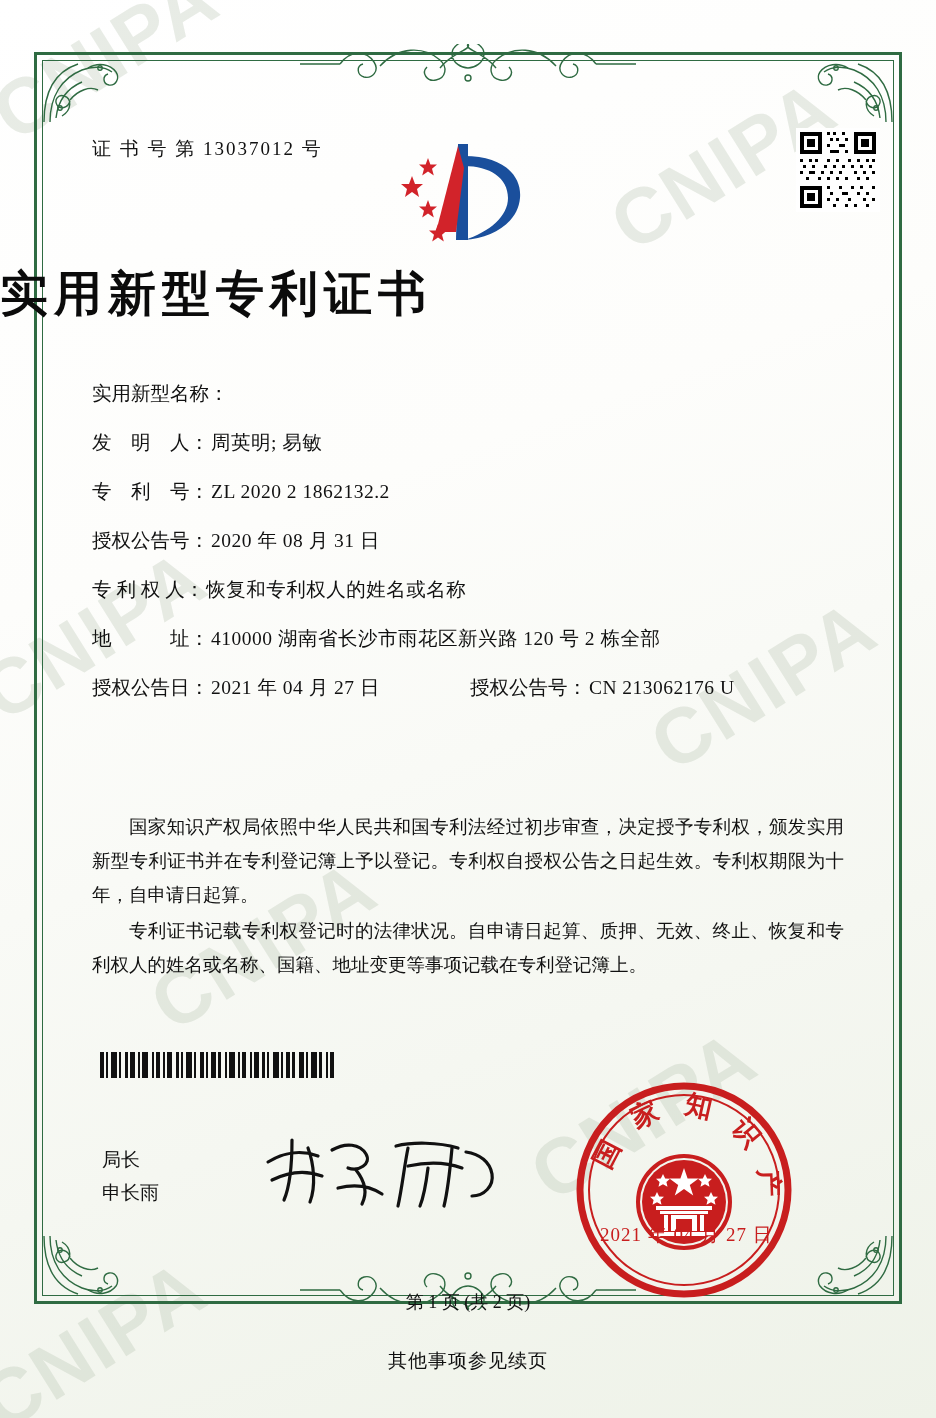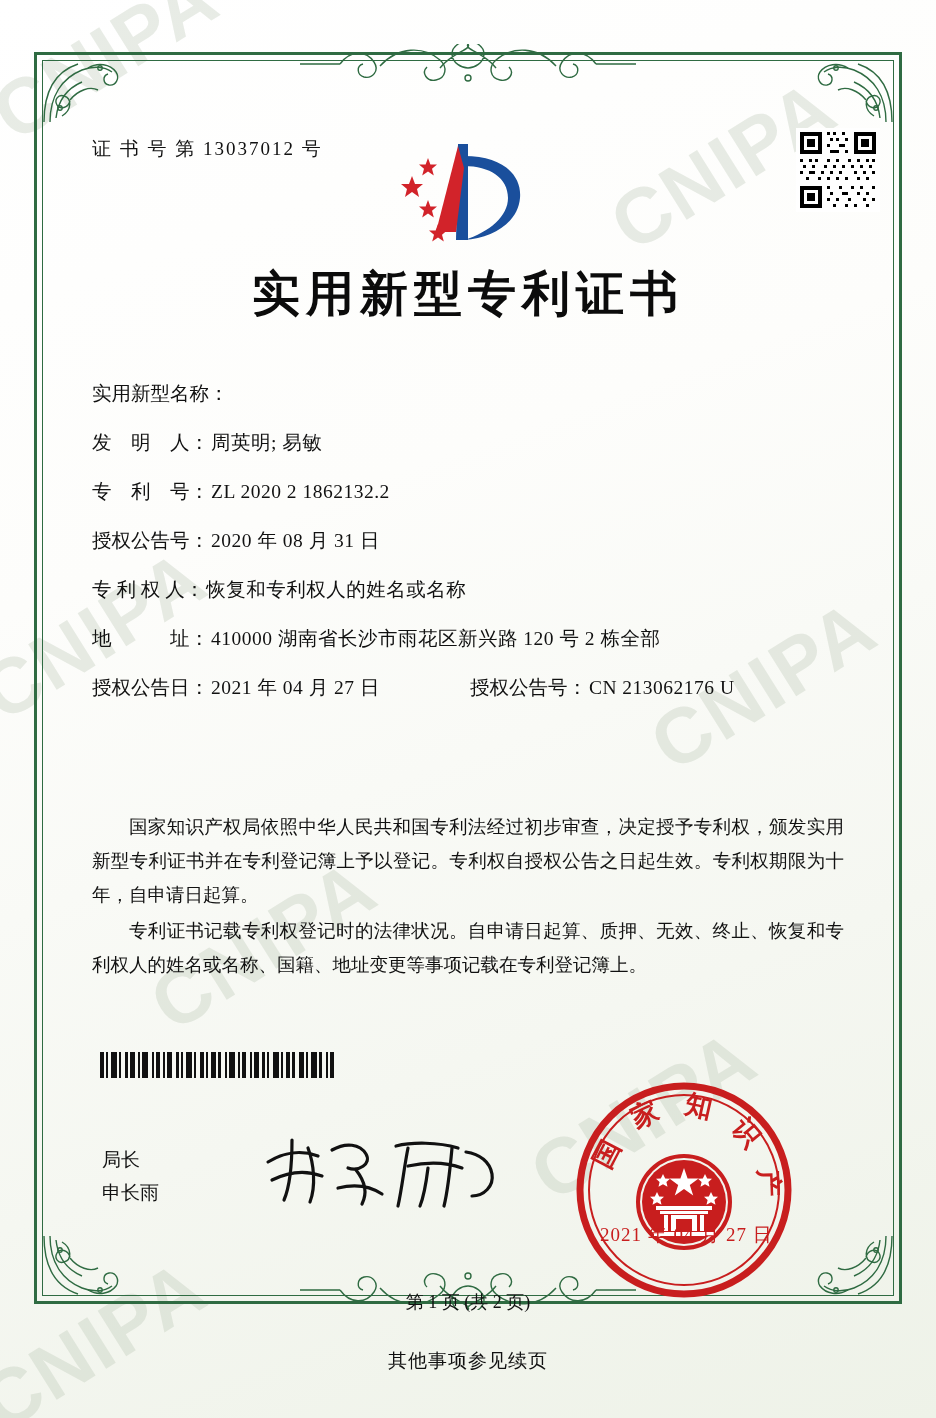--- a/index.html
+++ b/index.html
@@ -103,21 +103,20 @@
   .qr {
     position: absolute;
     right: 56px; top: 128px;
     width: 84px; height: 84px;
   }
 
   .title {
     position: absolute;
     left: 0; top: 262px;
     width: 936px;
-    text-align: center;
     font-size: 48px;
     font-weight: bold;
     letter-spacing: 6px;
     color: #0b0b0b;
     font-family: "Liberation Serif", "DejaVu Serif", serif;
   }
 
   
   .fields {
     position: absolute;

